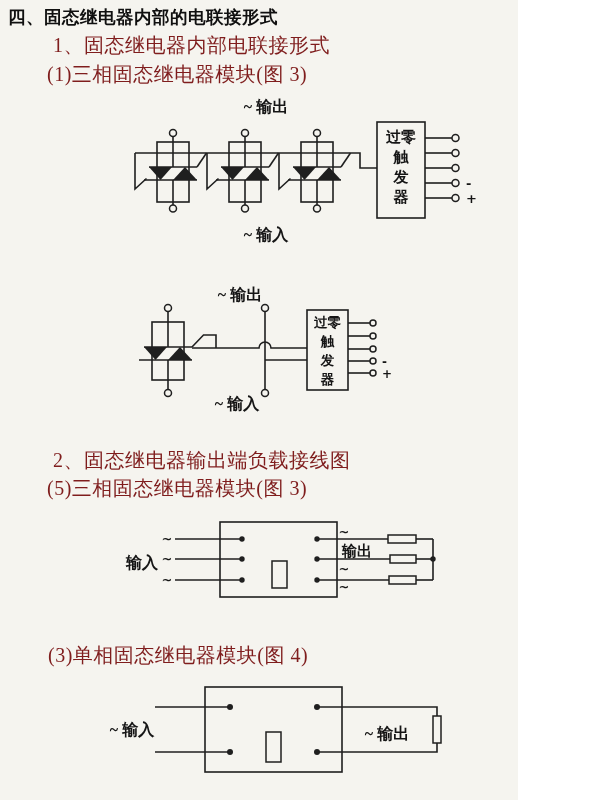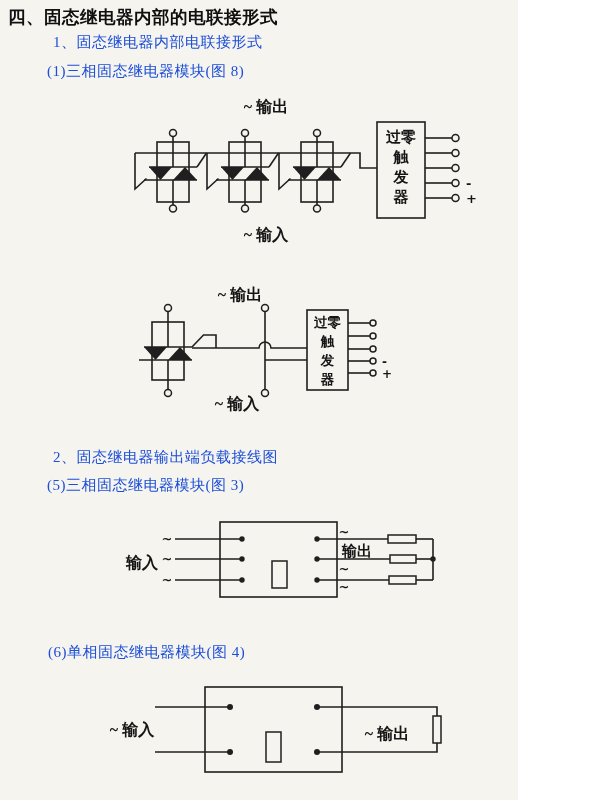--- a/index.html
+++ b/index.html
@@ -1,41 +1,41 @@
 <!DOCTYPE html>
 <html><head>
 <meta charset="utf-8">
 <style>
   html,body{margin:0;padding:0;}
   .page{position:relative;width:518px;height:800px;background:#f5f4ef;
         font-family:"Liberation Serif",serif;color:#181818;overflow:hidden;}
   .hd{position:absolute;white-space:nowrap;line-height:1.15;}
   .title{font-family:"Liberation Sans",sans-serif;font-weight:bold;font-size:17.5px;
          letter-spacing:0.5px;color:#101010;}
-  .sub{font-size:15px;letter-spacing:0.5px;color:#1d4ed8;}
+  .sub{font-size:20px;letter-spacing:0.5px;color:#7f1d1d;}
   svg{position:absolute;left:0;display:block;}
   .wire{stroke:#1f1f1f;stroke-width:1.6;fill:none;}
   .thin{stroke:#1f1f1f;stroke-width:1.5;fill:none;}
   .blk{fill:#1f1f1f;stroke:none;}
   .node{fill:#1f1f1f;stroke:none;}
   .term{fill:#f5f4ef;stroke:#1f1f1f;stroke-width:1.5;}
   .cjk{font-family:"Liberation Serif",serif;font-weight:bold;fill:#151515;}
   .sym{font-family:"DejaVu Sans",sans-serif;font-weight:bold;fill:#151515;}
 </style>
 </head>
 <body>
 
 <div class="page">
 
   <div class="hd title" style="left:8px;top:7px;">四、固态继电器内部的电联接形式</div>
   <div class="hd sub" style="left:53px;top:34px;">1、固态继电器内部电联接形式</div>
-  <div class="hd sub" style="left:47px;top:63px;">(1)三相固态继电器模块(图 8)</div>
+  <div class="hd sub" style="left:47px;top:63px;">(1)三相固态继电器模块(图 3)</div>
   <div class="hd sub" style="left:53px;top:449px;text-align:center;">2、固态继电器输出端负载接线图</div>
   <div class="hd sub" style="left:47px;top:477px;">(5)三相固态继电器模块(图 3)</div>
-  <div class="hd sub" style="left:48px;top:644px;">(6)单相固态继电器模块(图 4)</div>
+  <div class="hd sub" style="left:48px;top:644px;">(3)单相固态继电器模块(图 4)</div>
 
   <svg style="top:95px;" width="600" height="160" viewBox="0 0 600 160">
     <defs>
       <g id="mod">
         <circle class="term" cx="0" cy="38" r="3.5"></circle>
         <line class="wire" x1="0" y1="41.5" x2="0" y2="47"></line>
         <rect class="wire" x="-16" y="47" width="32" height="60"></rect>
         <line class="wire" x1="0" y1="47" x2="0" y2="72"></line>
         <line class="wire" x1="-24" y1="72" x2="24" y2="72"></line>
         <polygon class="blk" points="-24,72 -1,72 -12.5,85"></polygon>

